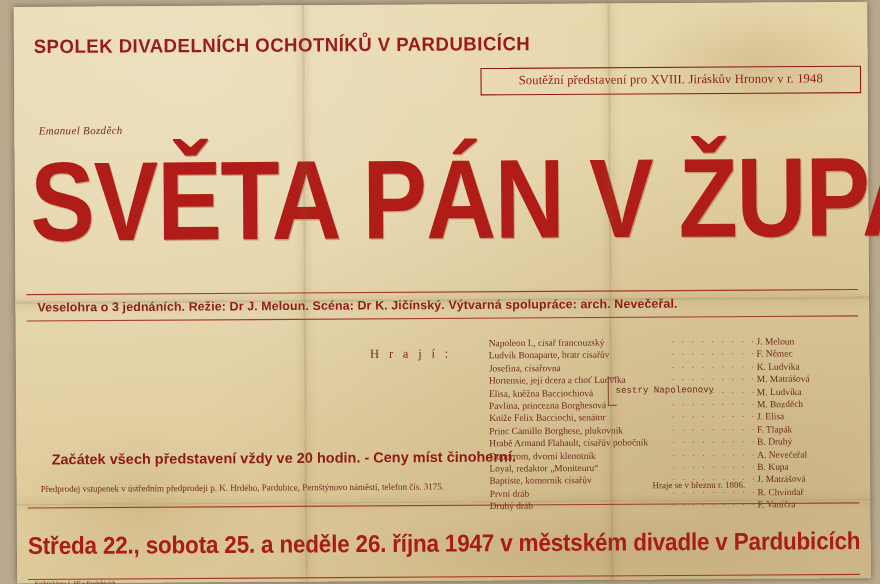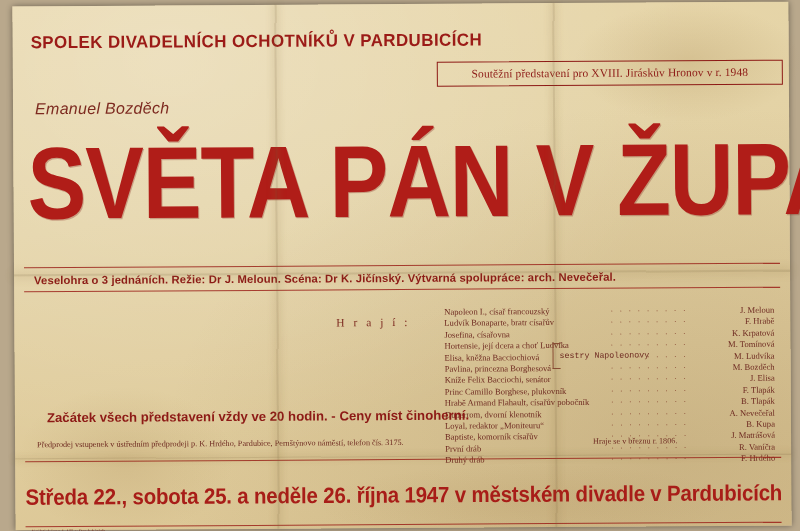--- a/index.html
+++ b/index.html
@@ -95,24 +95,24 @@
     font-size: 11.5px;
     color: #8d1a16;
     white-space: nowrap;
     letter-spacing: 0.1px;
   }
 
   
   .author {
     position: absolute;
     left: 22px;
-    top: 94px;
-    font-family: Liberation Sans, sans-serif;
+    top: 108px;
+    font-family: Liberation Serif, serif;
     font-style: italic;
-    font-size: 16px;
+    font-size: 10px;
     color: #7d2a20;
     letter-spacing: 0.3px;
   }
 
   
   .title {
     position: absolute;
     left: 14px;
     top: 115px;
     width: 752px;
@@ -182,21 +182,21 @@
     white-space: nowrap;
   }
   .cast-role { width: 168px; }
   .cast-dots {
     width: 72px;
     color: #8a4a34;
     letter-spacing: 2.2px;
     font-size: 8px;
     overflow: hidden;
   }
-  .cast-actor { width: 90px; text-align: right; }
+  .cast-actor { width: 90px; text-align: left; }
 
   
   .brace-note {
     position: absolute;
     left: 545px;
     top: 348px;
     font-family: Liberation Mono, monospace;
     font-size: 8.3px;
     color: #6e2a21;
     white-space: nowrap;
@@ -301,31 +301,31 @@
       <table class="cast-table">
         <tbody>
           <tr>
             <td class="cast-role">Napoleon I., císař francouzský</td>
             <td class="cast-dots">· · · · · · · · ·</td>
             <td class="cast-actor">J. Meloun</td>
           </tr>
           <tr>
             <td class="cast-role">Ludvík Bonaparte, bratr císařův</td>
             <td class="cast-dots">· · · · · · · · ·</td>
-            <td class="cast-actor">F. Hrabě</td>
+            <td class="cast-actor">F. Němec</td>
           </tr>
           <tr>
             <td class="cast-role">Josefina, císařovna</td>
             <td class="cast-dots">· · · · · · · · ·</td>
-            <td class="cast-actor">K. Krpatová</td>
+            <td class="cast-actor">K. Ludvíka</td>
           </tr>
           <tr>
             <td class="cast-role">Hortensie, její dcera a choť Ludvíka</td>
             <td class="cast-dots">· · · · · · · · ·</td>
-            <td class="cast-actor">M. Tomínová</td>
+            <td class="cast-actor">M. Matrášová</td>
           </tr>
           <tr>
             <td class="cast-role">Elisa, kněžna Bacciochiová</td>
             <td class="cast-dots">· · · · · · · · ·</td>
             <td class="cast-actor">M. Ludvíka</td>
           </tr>
           <tr>
             <td class="cast-role">Pavlina, princezna Borghesová</td>
             <td class="cast-dots">· · · · · · · · ·</td>
             <td class="cast-actor">M. Bozděch</td>
@@ -336,46 +336,46 @@
             <td class="cast-actor">J. Elisa</td>
           </tr>
           <tr>
             <td class="cast-role">Princ Camillo Borghese, plukovník</td>
             <td class="cast-dots">· · · · · · · · ·</td>
             <td class="cast-actor">F. Tlapák</td>
           </tr>
           <tr>
             <td class="cast-role">Hrabě Armand Flahault, císařův pobočník</td>
             <td class="cast-dots">· · · · · · · · ·</td>
-            <td class="cast-actor">B. Tlapák</td>
+            <td class="cast-actor">B. Druhý</td>
           </tr>
           <tr>
             <td class="cast-role">Duperrom, dvorní klenotník</td>
             <td class="cast-dots">· · · · · · · · ·</td>
             <td class="cast-actor">A. Nevečeřal</td>
           </tr>
           <tr>
             <td class="cast-role">Loyal, redaktor „Moniteuru“</td>
             <td class="cast-dots">· · · · · · · · ·</td>
             <td class="cast-actor">B. Kupa</td>
           </tr>
           <tr>
             <td class="cast-role">Baptiste, komorník císařův</td>
             <td class="cast-dots">· · · · · · · · ·</td>
             <td class="cast-actor">J. Matrášová</td>
           </tr>
           <tr>
             <td class="cast-role">První dráb</td>
             <td class="cast-dots">· · · · · · · · ·</td>
-            <td class="cast-actor">R. Vaníčra</td>
+            <td class="cast-actor">R. Chvíndař</td>
           </tr>
           <tr>
             <td class="cast-role">Druhý dráb</td>
             <td class="cast-dots">· · · · · · · · ·</td>
-            <td class="cast-actor">F. Hrdého</td>
+            <td class="cast-actor">F. Vaníčra</td>
           </tr>
         </tbody>
       </table>
 
       <div class="brace"></div>
       <div class="brace-note">sestry Napoleonovy</div>
 
       <div class="starttime">Začátek všech představení vždy ve 20 hodin. - Ceny míst činoherní.</div>
 
       <div class="presale">Předprodej vstupenek v ústředním předprodeji p. K. Hrdého, Pardubice, Pernštýnovo náměstí, telefon čís. 3175.</div>

